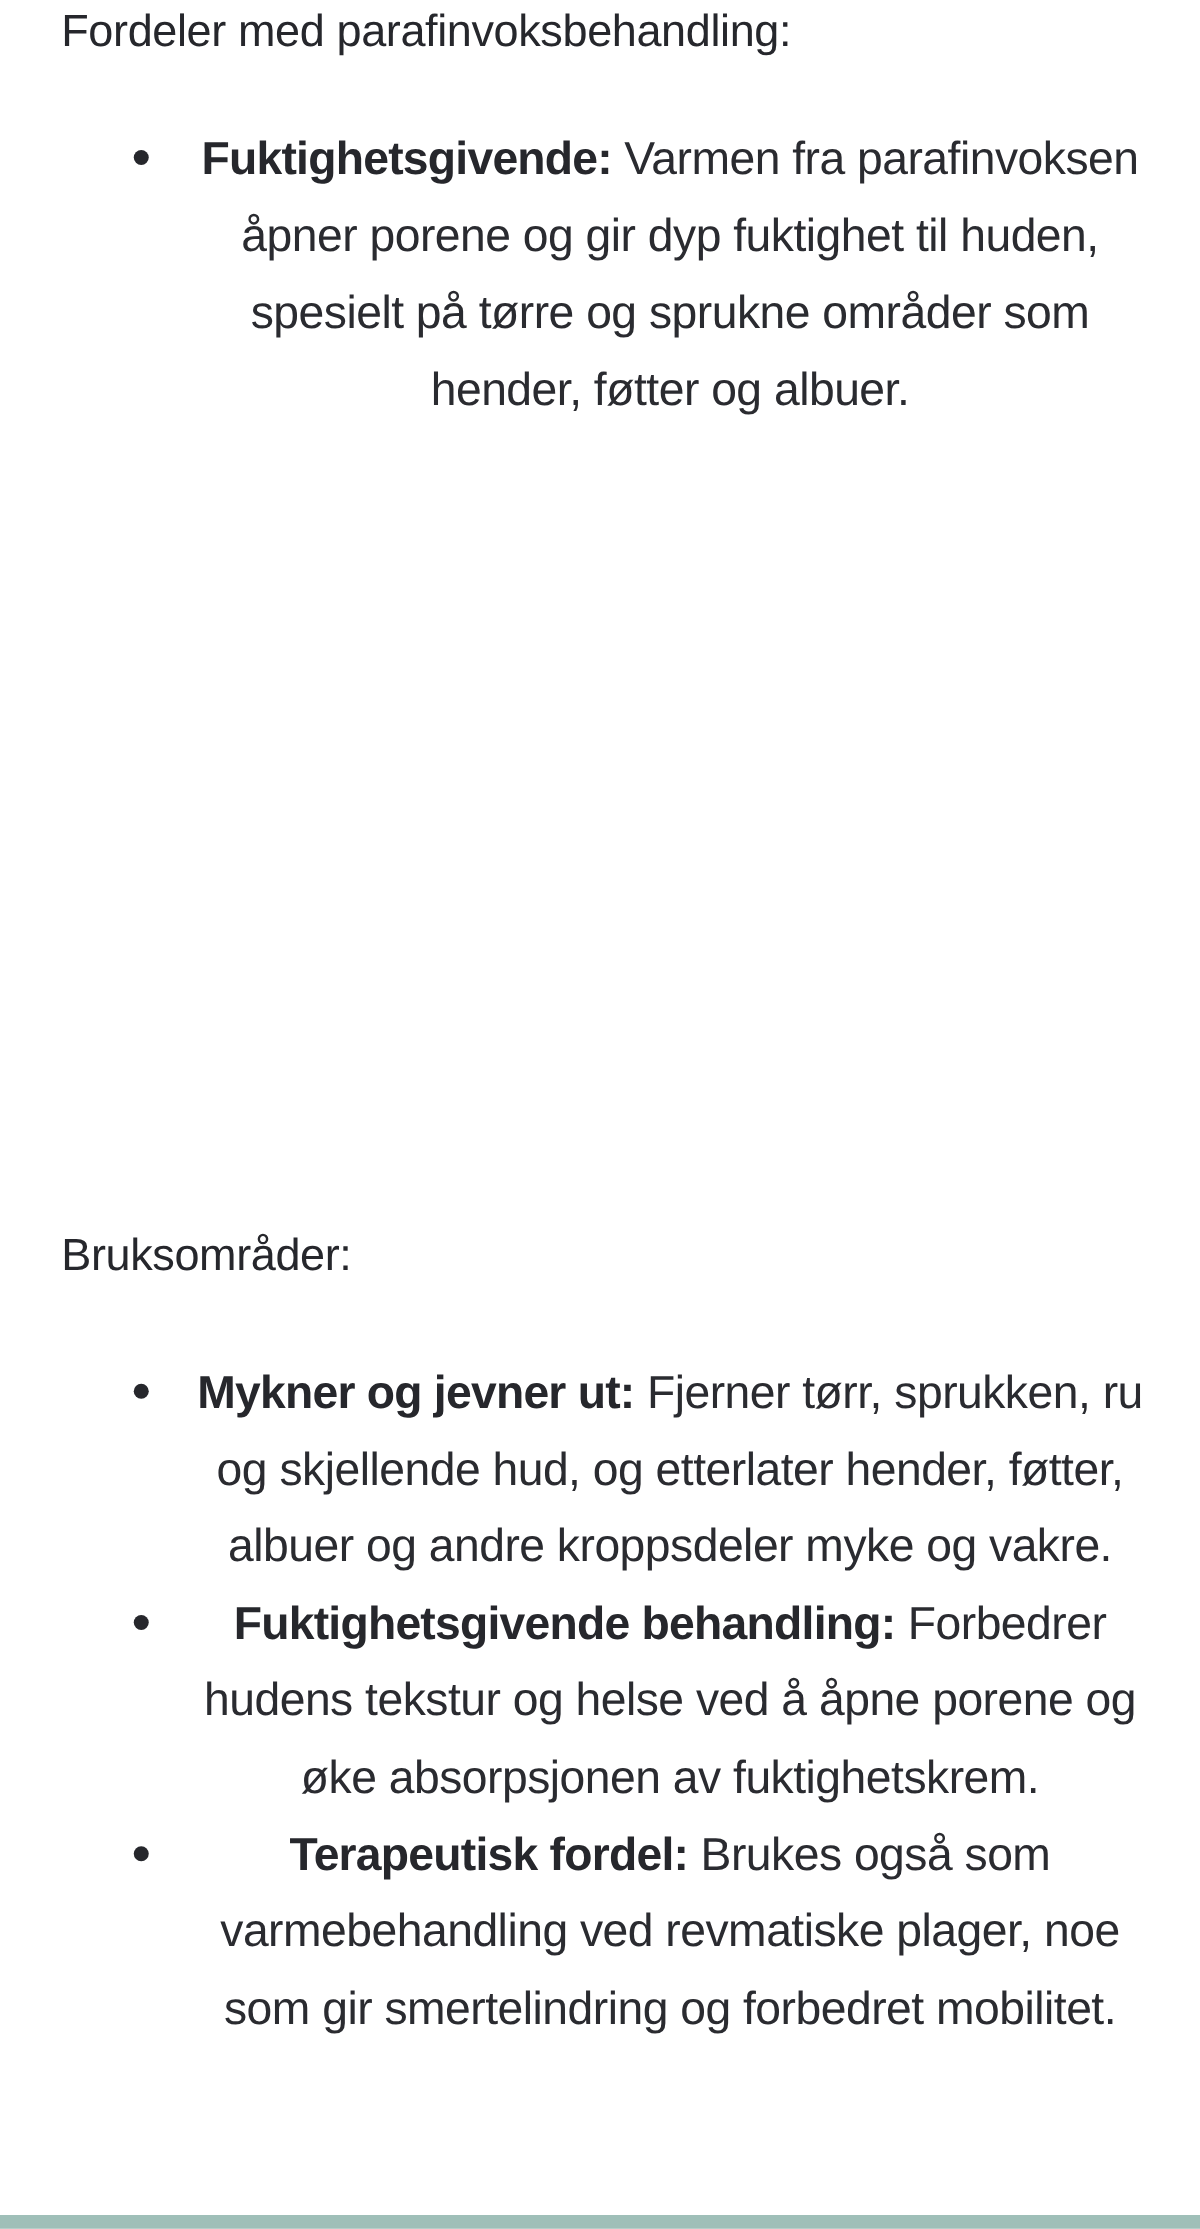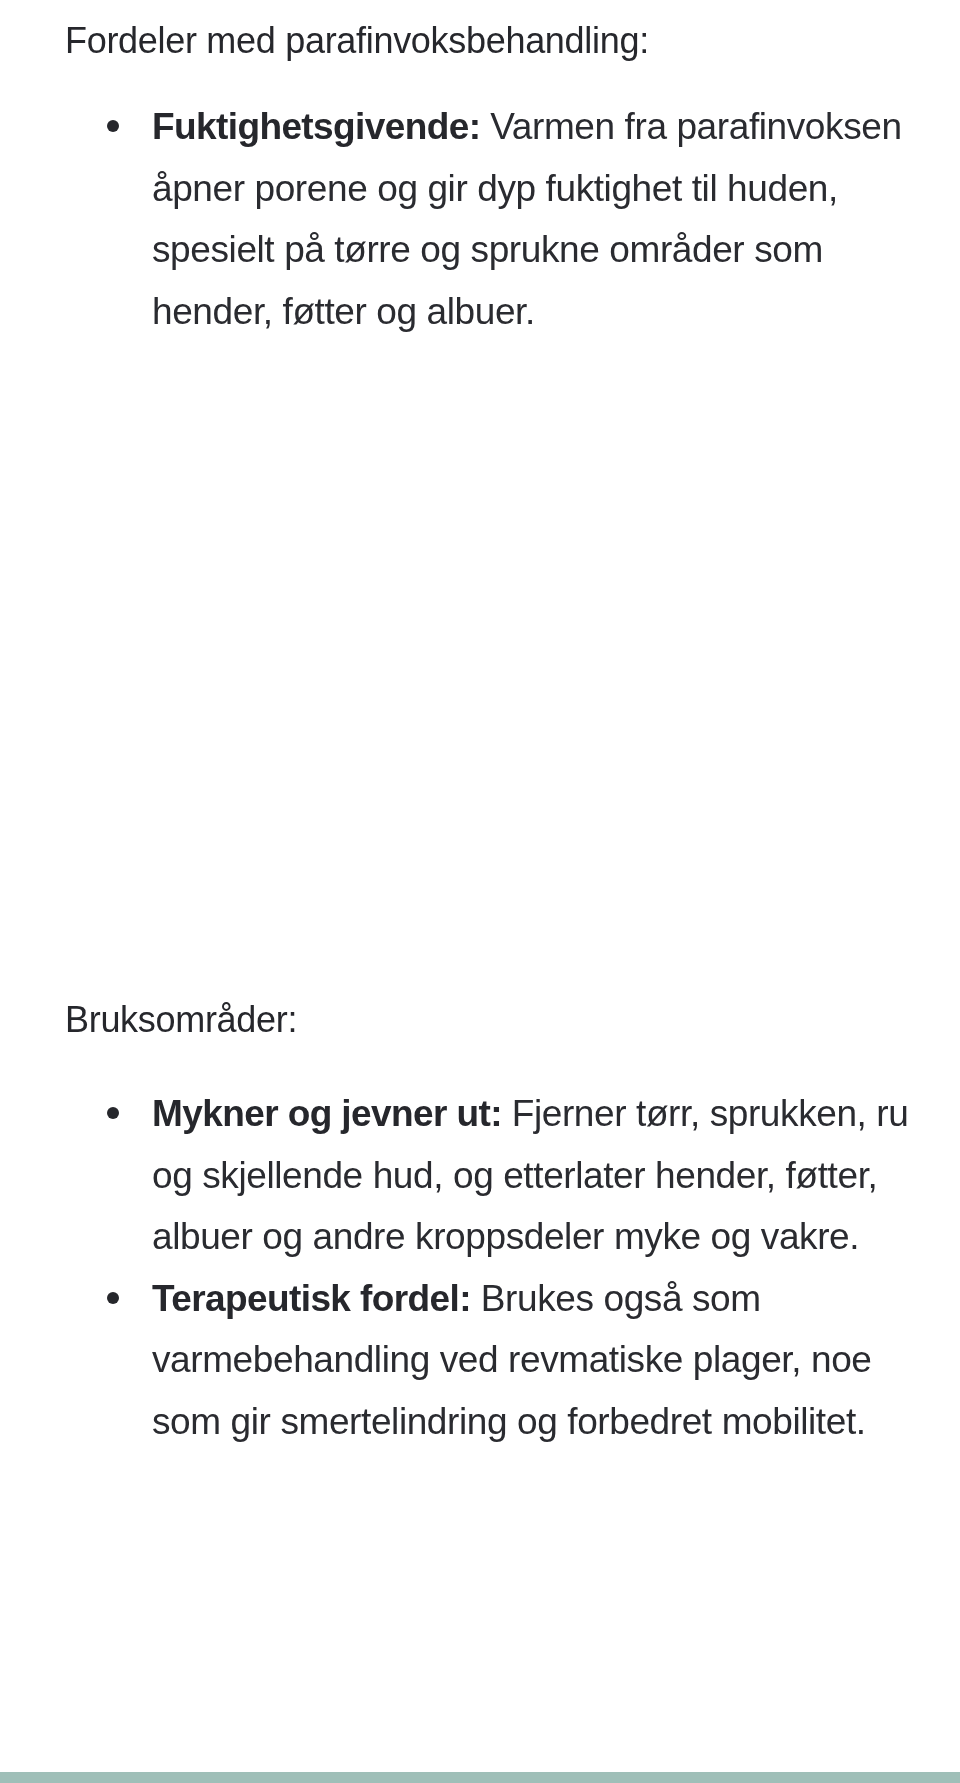--- a/index.html
+++ b/index.html
@@ -21,21 +21,21 @@
       top: 0;
       width: 960px;
     }
     .section-heading {
       position: absolute;
       left: 49px;
       font-size: 36px;
       font-weight: 500;
       letter-spacing: -0.3px;
       color: #26272c;
-      margin: 16px;
+      margin: 0;
       line-height: 44px;
       white-space: nowrap;
     }
     .heading-1 { top: 3px; }
     .heading-2 { top: 982px; }
     ul.bullets {
       position: absolute;
       left: 0;
       margin: 0;
       padding: 0;
@@ -46,20 +46,21 @@
     ul.list-2 { top: 1083px; }
     ul.bullets li {
       position: relative;
       padding-left: 152px;
       padding-right: 40px;
       font-size: 37px;
       line-height: 61.6px;
       font-weight: 300;
       color: #2a2b30;
       letter-spacing: -0.4px;
+      text-align: center;
     }
     ul.bullets li .bullet-dot {
       position: absolute;
       left: 107px;
       top: 24px;
       width: 12px;
       height: 12px;
       border-radius: 50%;
       background: #26272c;
     }
@@ -90,19 +91,22 @@
     </li>
   </ul>
 
   <h2 class="section-heading heading-2">Bruksområder:</h2>
 
   <ul class="bullets list-2">
     <li>
       <span class="bullet-dot"></span><span class="term">Mykner og jevner ut:</span><span> Fjerner tørr, sprukken, ru og skjellende hud, og etterlater hender, føtter, albuer og andre kroppsdeler myke og vakre.</span>
     </li>
     <li>
+      <span class="bullet-dot"></span><span class="term">Fuktighetsgivende behandling:</span><span> Forbedrer hudens tekstur og helse ved å åpne porene og øke absorpsjonen av fuktighetskrem.</span>
+    </li>
+    <li>
       <span class="bullet-dot"></span><span class="term">Terapeutisk fordel:</span><span> Brukes også som varmebehandling ved revmatiske plager, noe som gir smertelindring og forbedret mobilitet.</span>
     </li>
   </ul>
 
 </div>
 
 <div class="bottom-bar"></div>
 
 </body></html>

